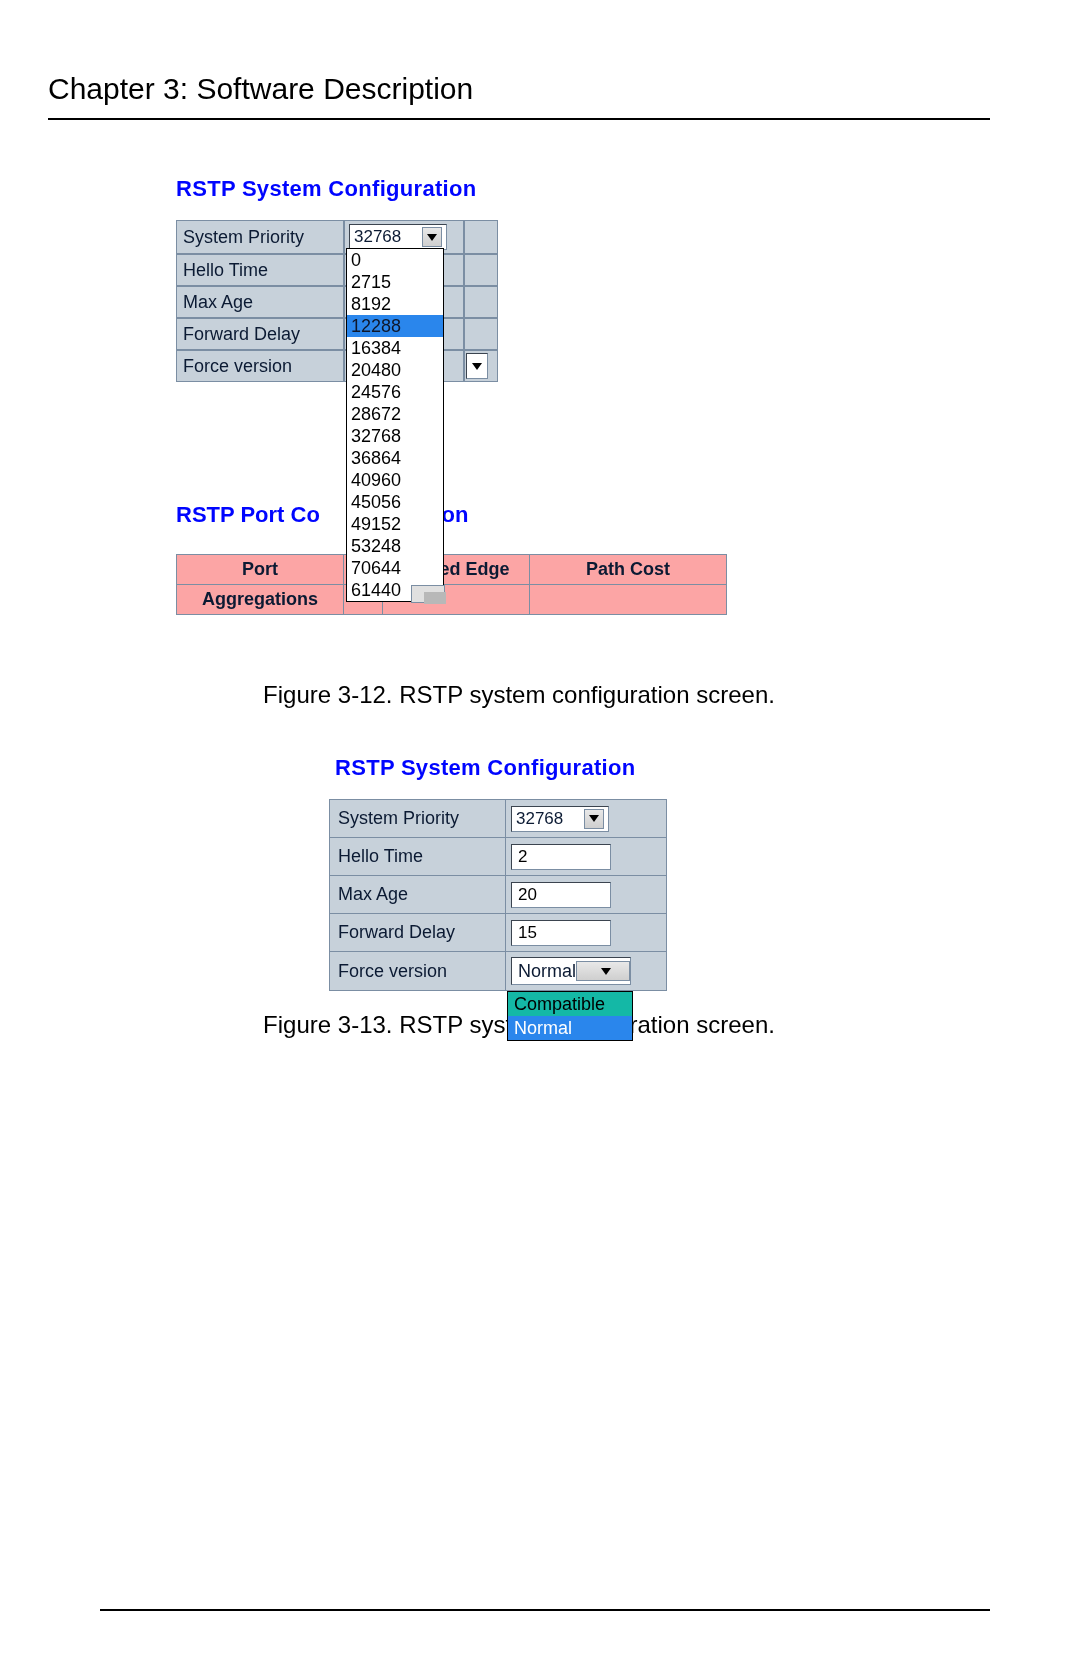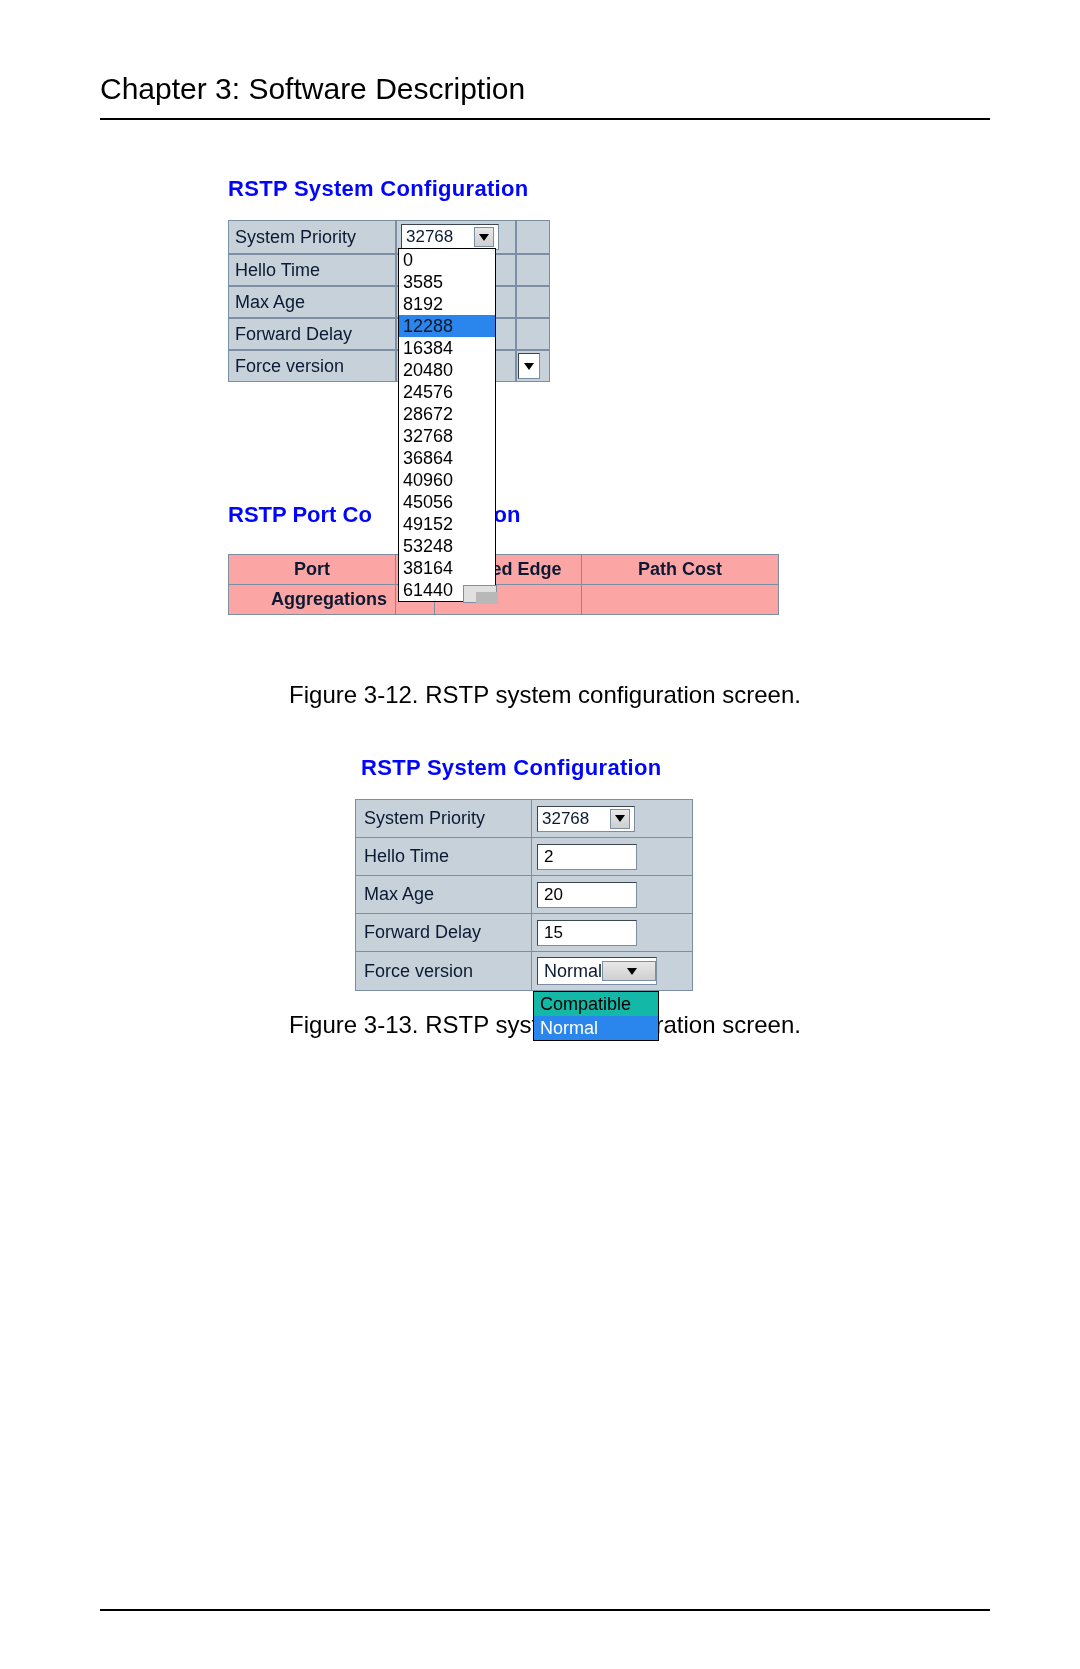--- a/index.html
+++ b/index.html
@@ -6,21 +6,21 @@
     margin: 0;
     padding: 0;
     font-family: "Segoe UI", Arial, Helvetica, sans-serif;
     background: #fff;
     width: 1080px;
     height: 1669px;
     position: relative;
     color: #000;
   }
   .page {
-    padding: 72px 90px 0 100px;
+    padding: 72px 90px 0 48px;
     box-sizing: border-box;
     width: 100%;
     height: 100%;
     position: relative;
   }
   .chapter-heading {
     font-size: 30px;
     border-bottom: 2px solid #000;
     padding-bottom: 12px;
     margin-bottom: 56px;
@@ -156,21 +156,21 @@
     border:1px solid #7b8ea3;
     padding:4px 8px;
     text-align:center;
     font-weight:bold;
     color:#0b1a33;
   }
   .port-table .portcol { width:150px; }
   .port-table .pcol    { width:22px; }
   .port-table .encol   { width:130px;}
   .port-table .costcol { width:180px;}
-  .port-table td.left  { text-align:right; }
+  .port-table td.left  { text-align:center; }
 
   .fig1-caption {
     text-align:center;
     font-size:24px;
     margin: 30px 0 46px 0;
   }
 
   
   .fig2 {
     position:relative;
@@ -280,34 +280,34 @@
             <span class="select-arrow" style="border:none;background:none"></span>
           </div>
         </td>
       </tr>
     </tbody>
       </table>
 
     <div class="dropdown-open" id="dd1">
 
       <div>0</div>
-        <div>3585</div>
+        <div>2715</div>
         <div>8192</div>
         <div class="sel-hi">12288</div>
         <div>16384</div>
         <div>20480</div>
         <div>24576</div>
         <div>28672</div>
         <div>32768</div>
         <div>36864</div>
         <div>40960</div>
         <div>45056</div>
         <div>49152</div>
         <div>53248</div>
-        <div>38164</div>
+        <div>70644</div>
         <div>61440</div>
         <div class="dropdown-scrollbar">
           <div class="dropdown-thumb"></div>
         </div>
     </div>
 
     <div class="port-heading-row">
       <span>RSTP Port Co</span>
       <span style="display:inline-block;width:96px"></span>
       <span>tion</span>

